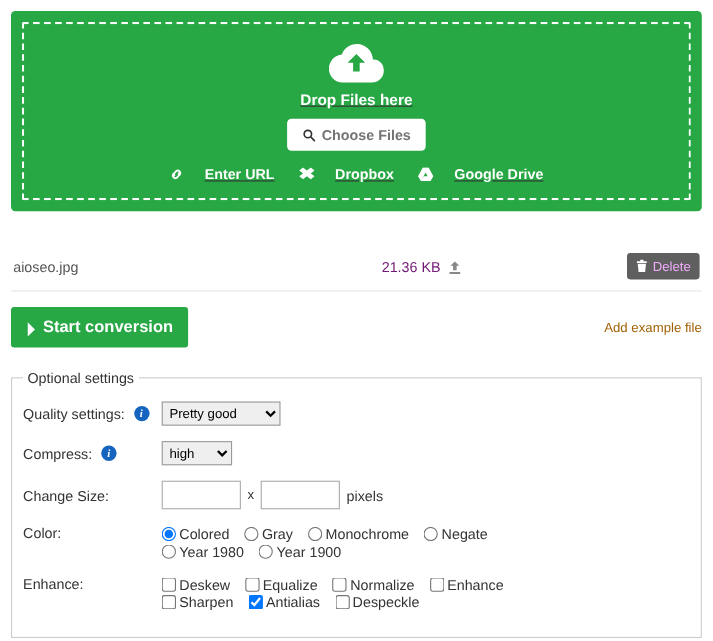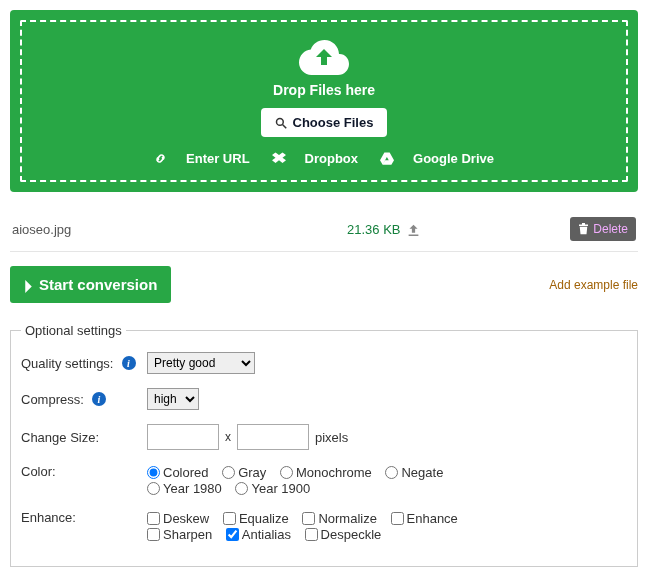--- a/index.html
+++ b/index.html
@@ -8,34 +8,35 @@
     font-size: 13px;
     color: #333;
     background: #fff;
     width: 648px;
     padding: 10px;
   }
   .dropzone {
     background: #28a745;
     border-radius: 4px;
     padding: 10px;
-    margin-bottom: 15px;
+    margin-bottom: 28px;
+    text-decoration: underline;
   }
   .dropzone-inner {
     border: 2px dashed #fff;
     border-radius: 2px;
     padding: 18px 10px 14px 10px;
     text-align: center;
     color: #fff;
   }
   .cloud-icon { display: block; margin: 0 auto 6px auto; }
   .drop-text { font-weight: bold; font-size: 14px; margin-bottom: 10px; }
   .choose-btn {
     background: #fff;
-    color: #0f172a;
+    color: #737373;
     border: none;
     border-radius: 4px;
     padding: 7px 14px;
     font-size: 13px;
     font-weight: bold;
     cursor: pointer;
     display: inline-flex;
     align-items: center;
     gap: 6px;
   }
@@ -50,21 +51,21 @@
   .drop-links span { display: inline-flex; align-items: center; gap: 19px; cursor: pointer; }
   .file-row {
     display: flex;
     align-items: center;
     border-bottom: 1px solid #e5e5e5;
     padding: 10px 2px;
     font-size: 13px;
     color: #555;
   }
   .file-name { flex: 0 0 335px; }
-  .file-size { display: inline-flex; align-items: center; gap: 6px; color: #15803d; }
+  .file-size { display: inline-flex; align-items: center; gap: 6px; color: #701a75; }
   .file-spacer { flex: 1; }
   .delete-btn {
     background: #5f5f5f;
     color: #f0abfc;
     border: none;
     border-radius: 3px;
     padding: 5px 8px;
     font-size: 12px;
     cursor: pointer;
     display: inline-flex;
@@ -115,21 +116,21 @@
     cursor: help;
   }
   select {
     border: 1px solid #999;
     background: #efefef;
     font-size: 12px;
     padding: 1px 2px;
     height: 22px;
   }
   .select-quality { width: 108px; }
-  .select-compress { width: 52px; }
+  .select-compress { width: 64px; }
   .text-input {
     border: 1px solid #aaa;
     height: 26px;
     width: 72px;
     padding: 2px 4px;
     font-size: 13px;
   }
   .size-x { margin: 0 6px; font-size: 12px; color: #333; }
   .unit { margin-left: 6px; font-size: 13px; }
   .radio-group, .check-group { font-size: 13px; color: #333; }

